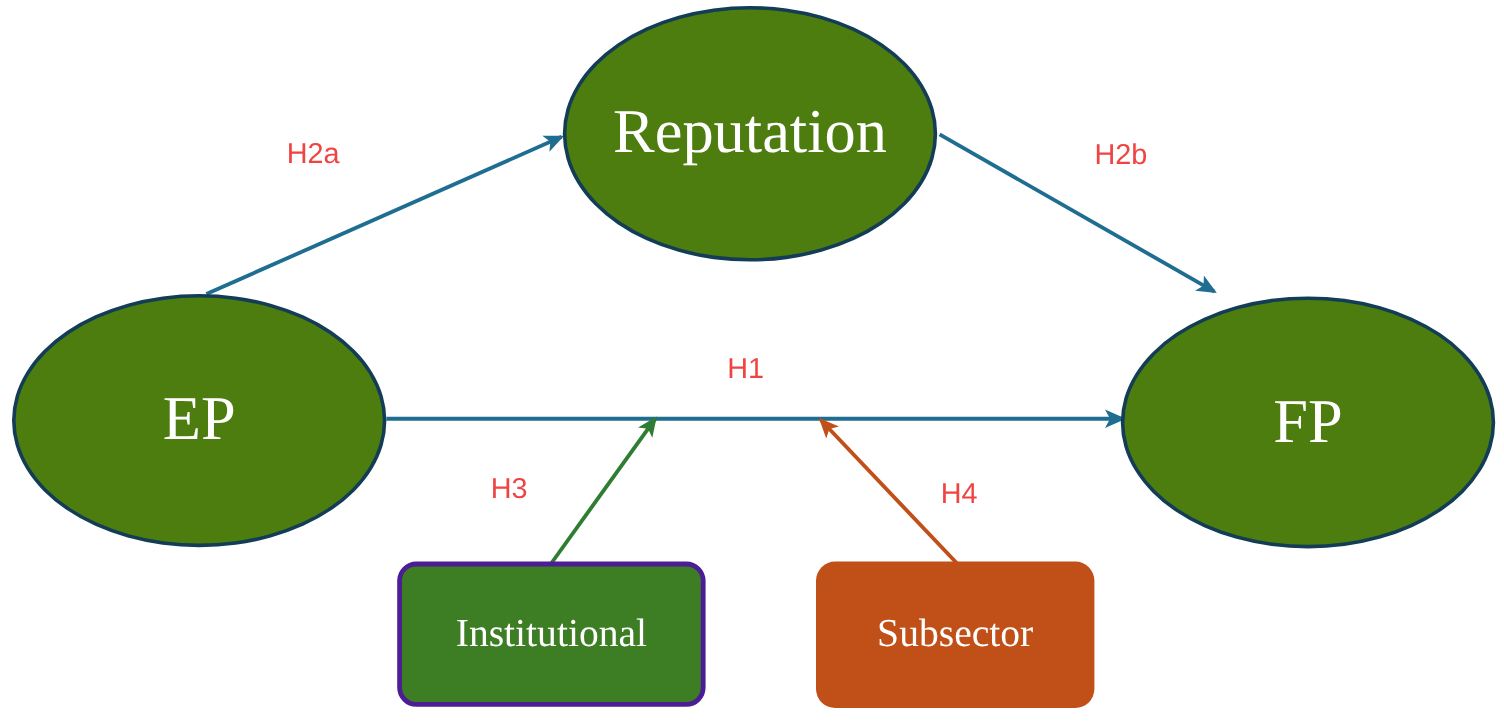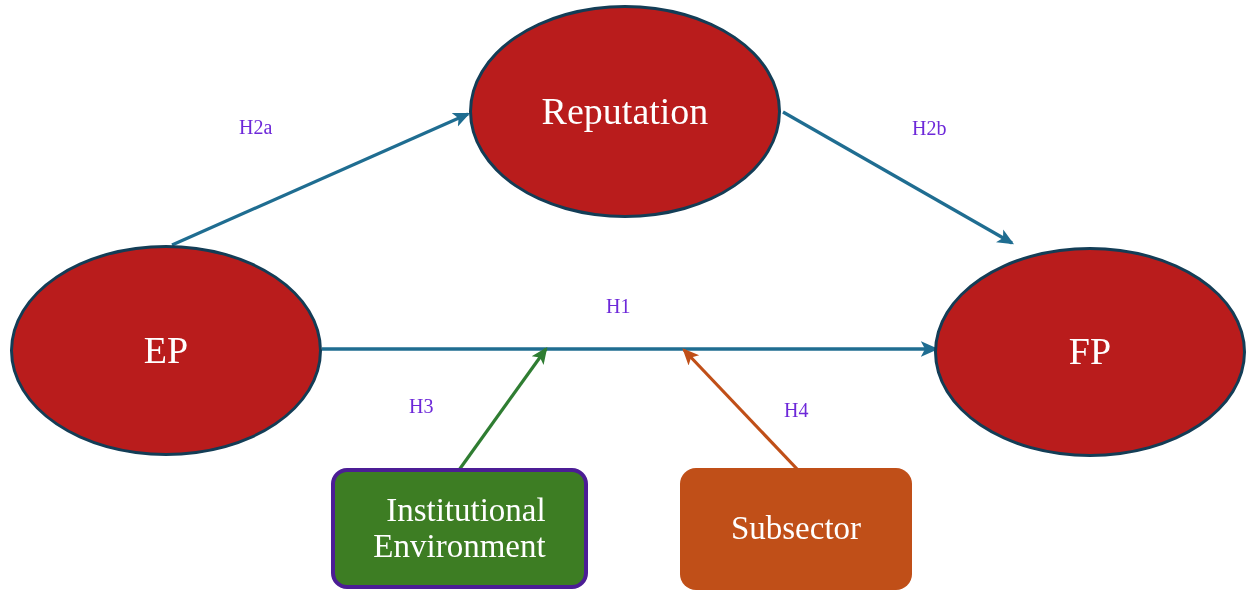--- a/index.html
+++ b/index.html
@@ -29,38 +29,38 @@
     align-items: center;
     justify-content: center;
     text-align: center;
     color: #ffffff;
     font-family: "Liberation Serif", "DejaVu Serif", serif;
     line-height: 1.08;
     box-sizing: border-box;
   }
   .ellipse {
     border-radius: 50%;
-    background: #b91c1c;
+    background: #4d7c0f;
     border: 3px solid #133d56;
-    font-size: 38px;
+    font-size: 52px;
   }
   .rbox {
     border-radius: 16px;
     font-size: 33px;
     padding: 4px 10px;
   }
   .rbox.bordered {
     border: 4px solid #4c1d95;
     text-align: right;
   }
   .edge-label {
     position: absolute;
-    color: #6d28d9;
-    font-family: Liberation Serif, serif;
-    font-size: 20px;
+    color: #ef4444;
+    font-family: Liberation Sans, sans-serif;
+    font-size: 24px;
     line-height: 1;
     white-space: nowrap;
   }
 </style>
 </head>
 <body>
 
 <div id="canvas">
 
   <svg id="wires" viewBox="0 0 1253 601" xmlns="http://www.w3.org/2000/svg">
@@ -95,21 +95,20 @@
     <span>Reputation</span>
   </div>
 
   <div class="node ellipse" style="left:934px; top:247px; width:312px; height:210px;">
     <span>FP</span>
   </div>
 
   <div class="node rbox bordered" style="left:331px; top:468px; width:257px; height:121px; background:#3d7d23;">
     <span>
       <span>Institutional</span><br>
-      <span>Environment</span>
     </span>
   </div>
 
   <div class="node rbox" style="left:680px; top:468px; width:232px; height:122px; background:#c04f18;border-radius:16px;">
     <span>Subsector</span>
   </div>
 
   <div class="edge-label" style="left:239px; top:117px;">H2a</div>
 
   <div class="edge-label" style="left:912px; top:118px;">H2b</div>

